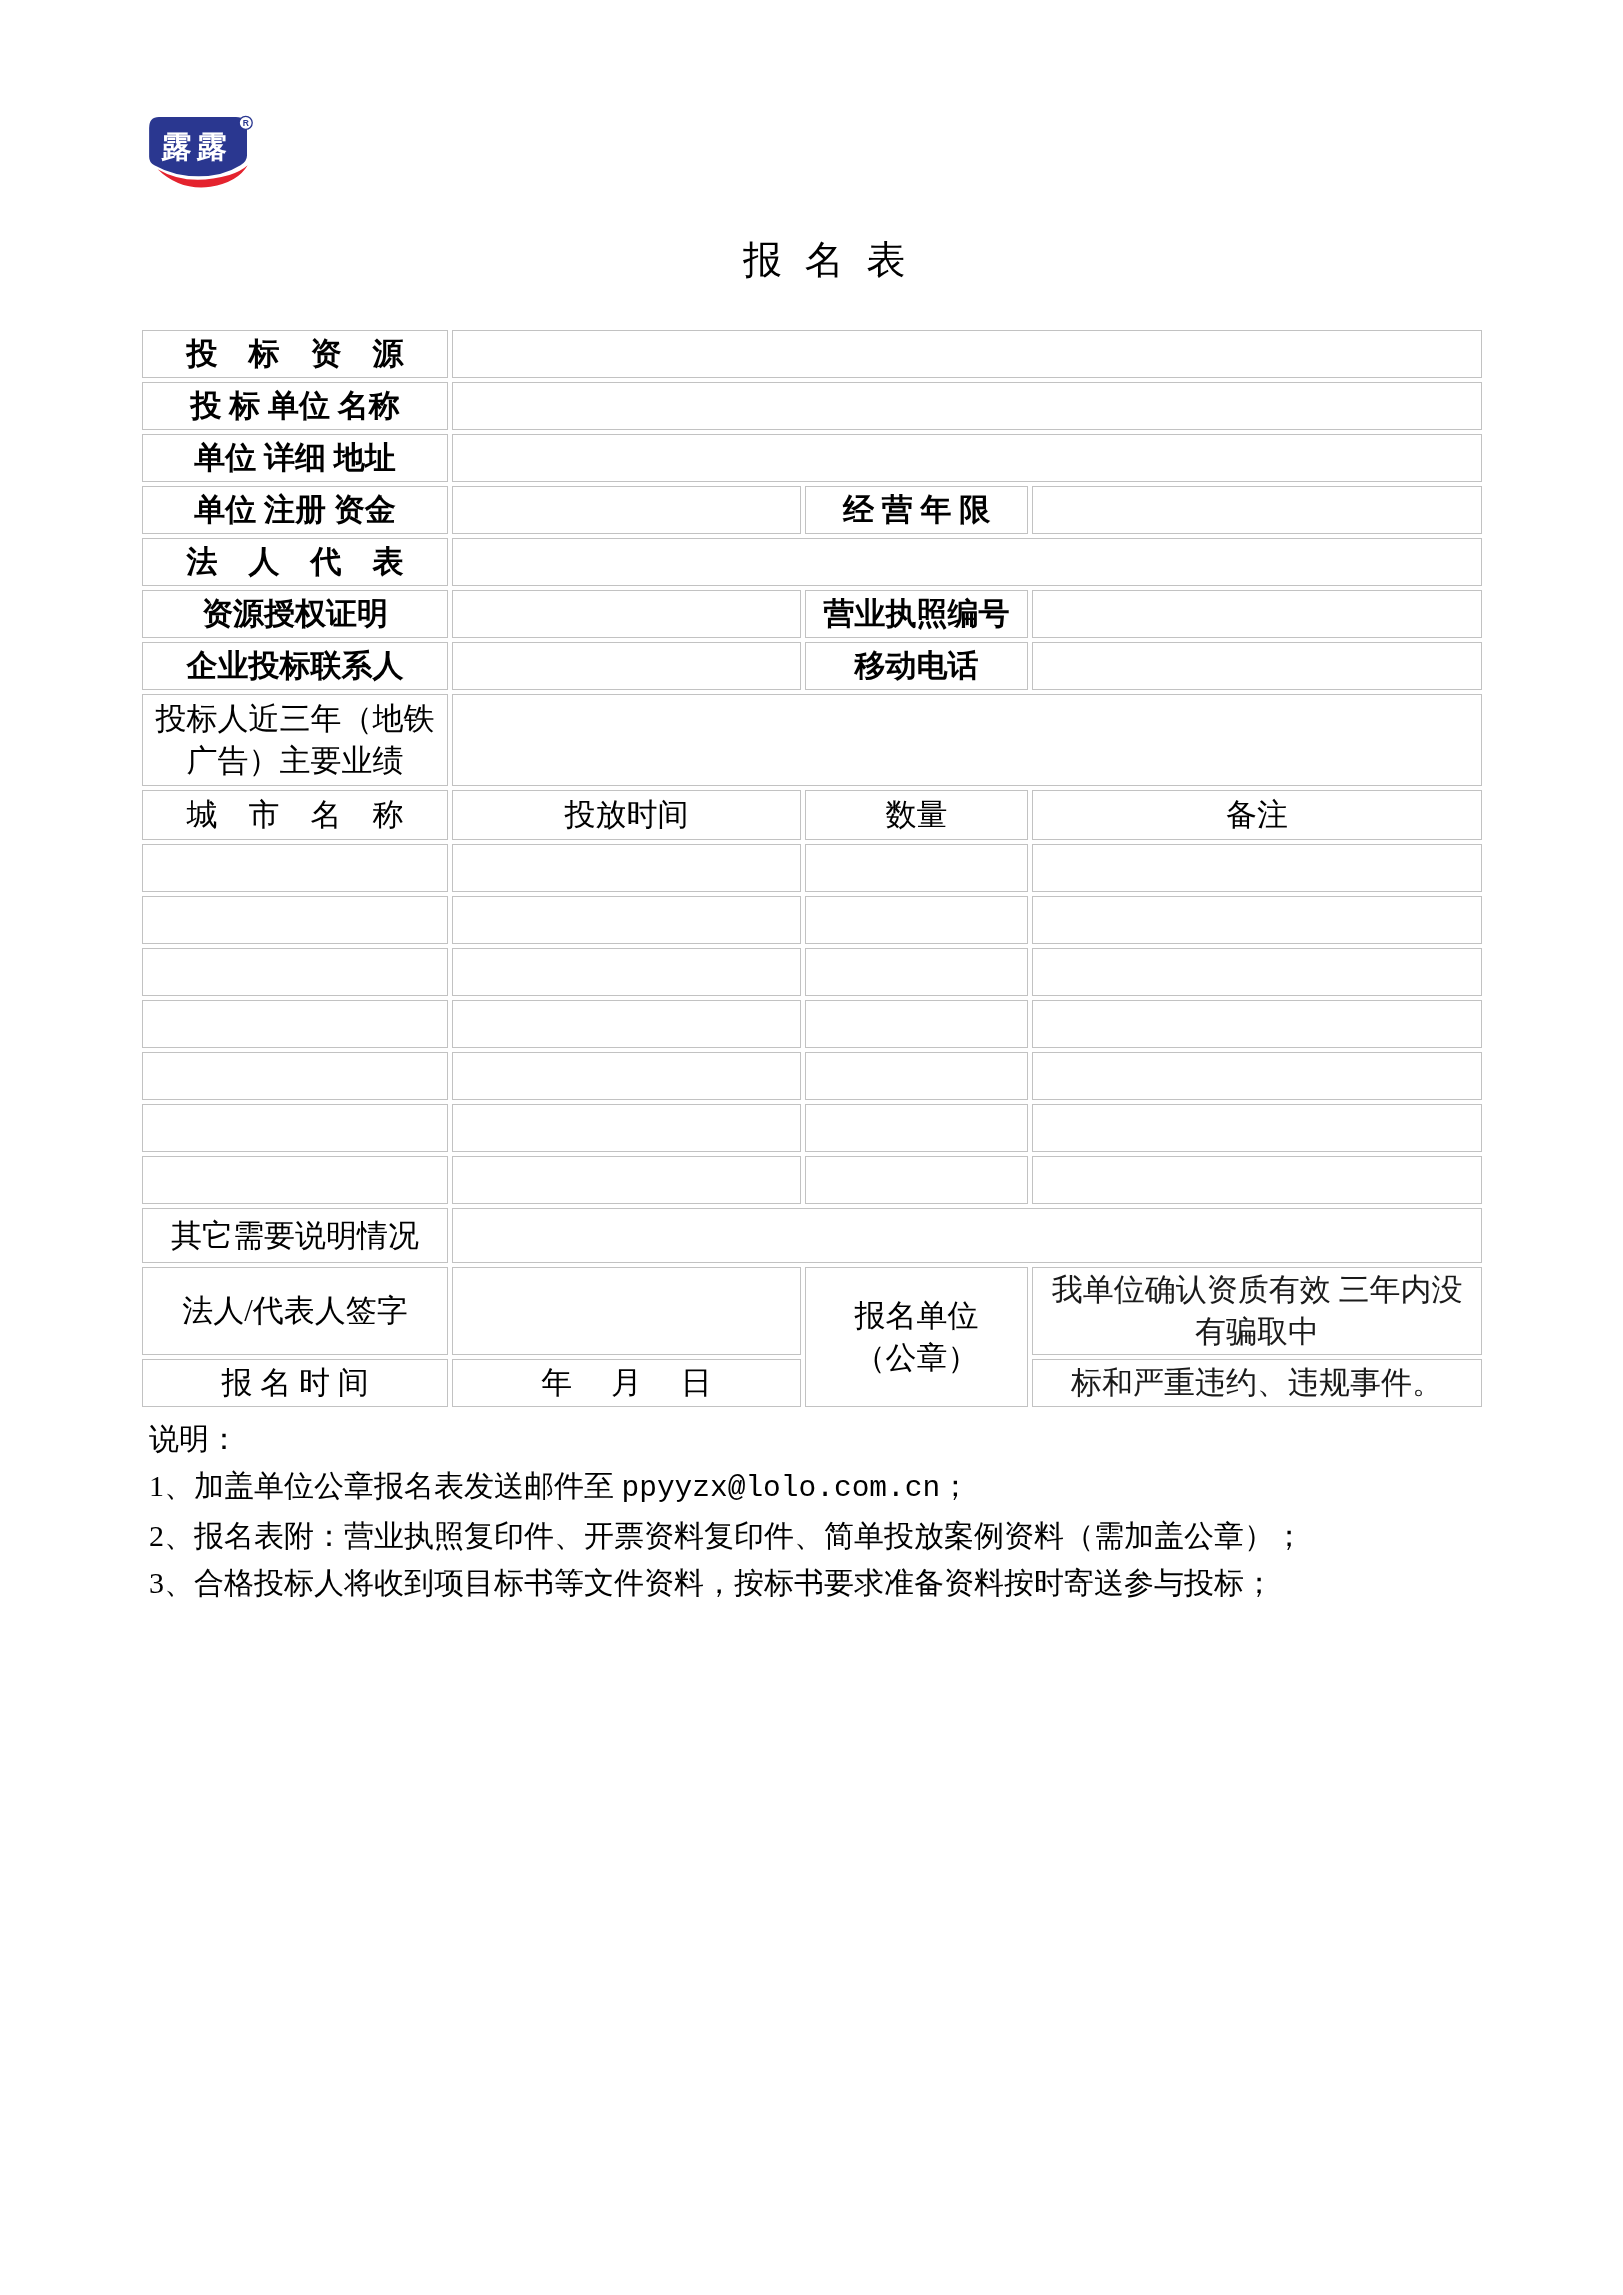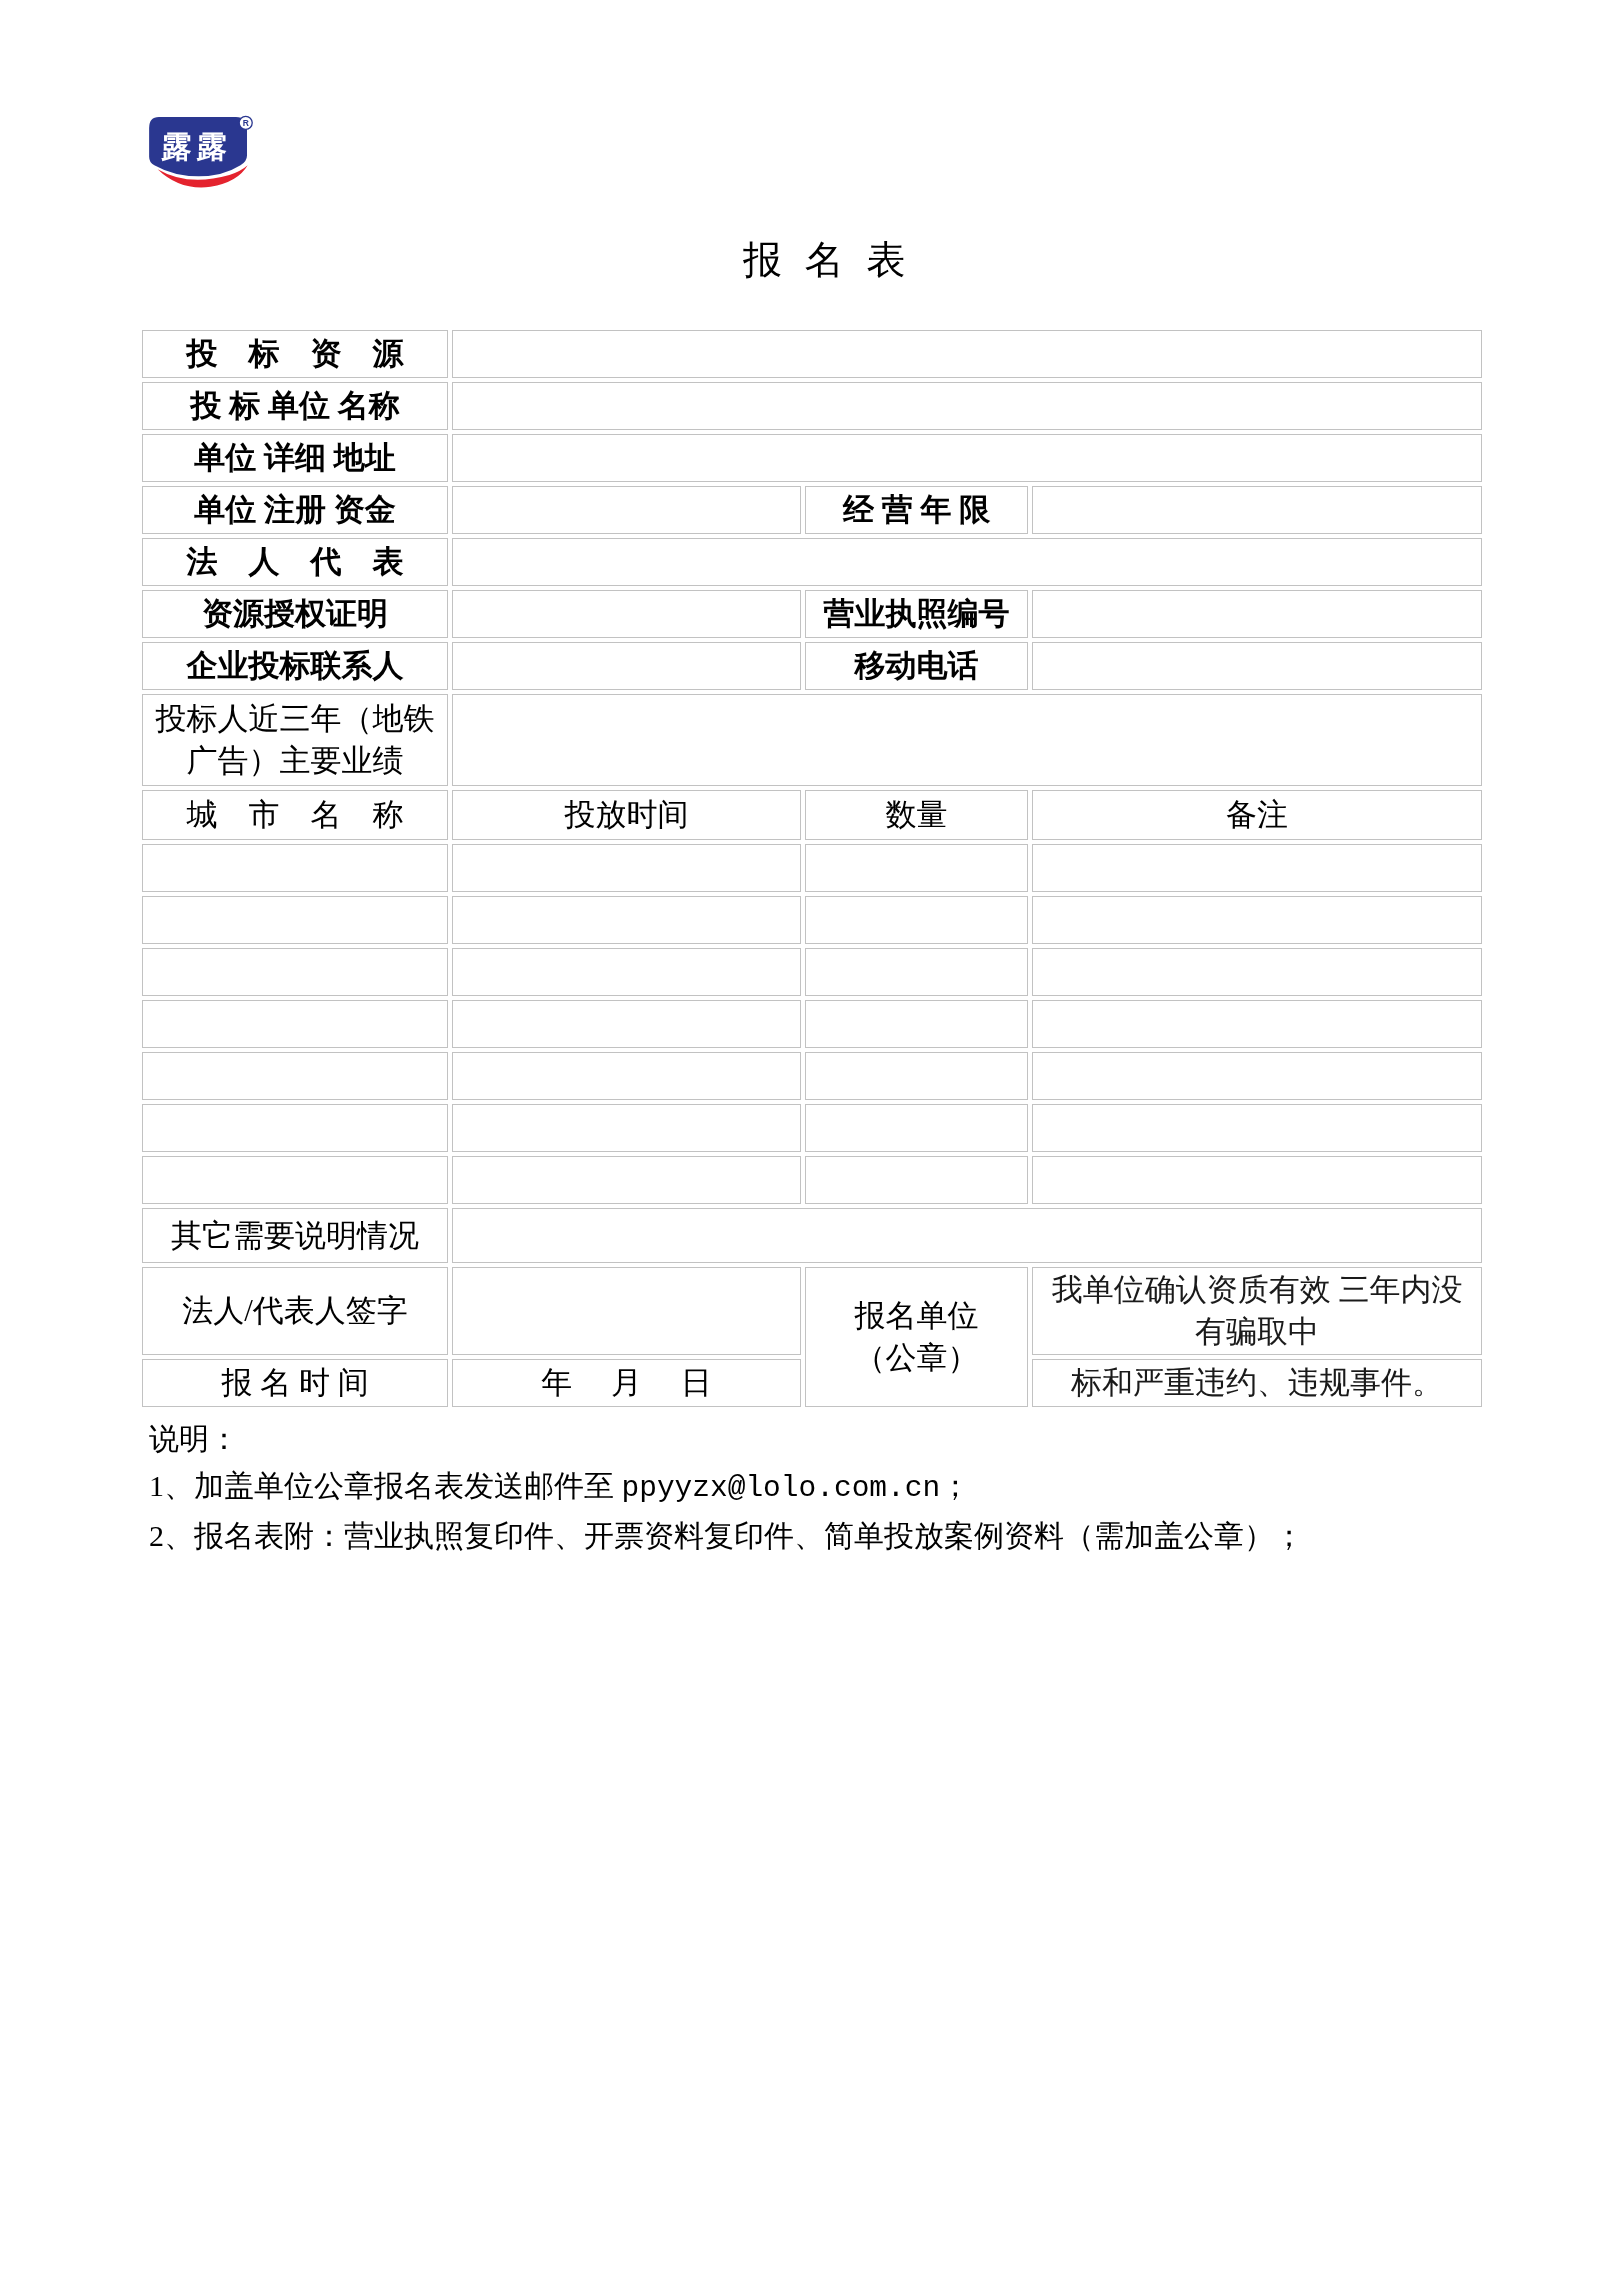--- a/index.html
+++ b/index.html
@@ -187,14 +187,15 @@
     <td>年　 月　 日</td>
     <td class="decl">标和严重违约、违规事件。</td>
   </tr>
 </tbody>
   </table>
 
 <div class="notes">
   <div class="heading">说明：</div>
   <div class="note"><span>1、加盖单位公章报名表发送邮件至 </span><span class="mono">ppyyzx@lolo.com.cn</span><span>；</span></div>
   <div class="note">2、报名表附：营业执照复印件、开票资料复印件、简单投放案例资料（需加盖公章）；</div>
+  <div class="note">3、合格投标人将收到项目标书等文件资料，按标书要求准备资料按时寄送参与投标；</div>
 </div>
 
 
 </body></html>

